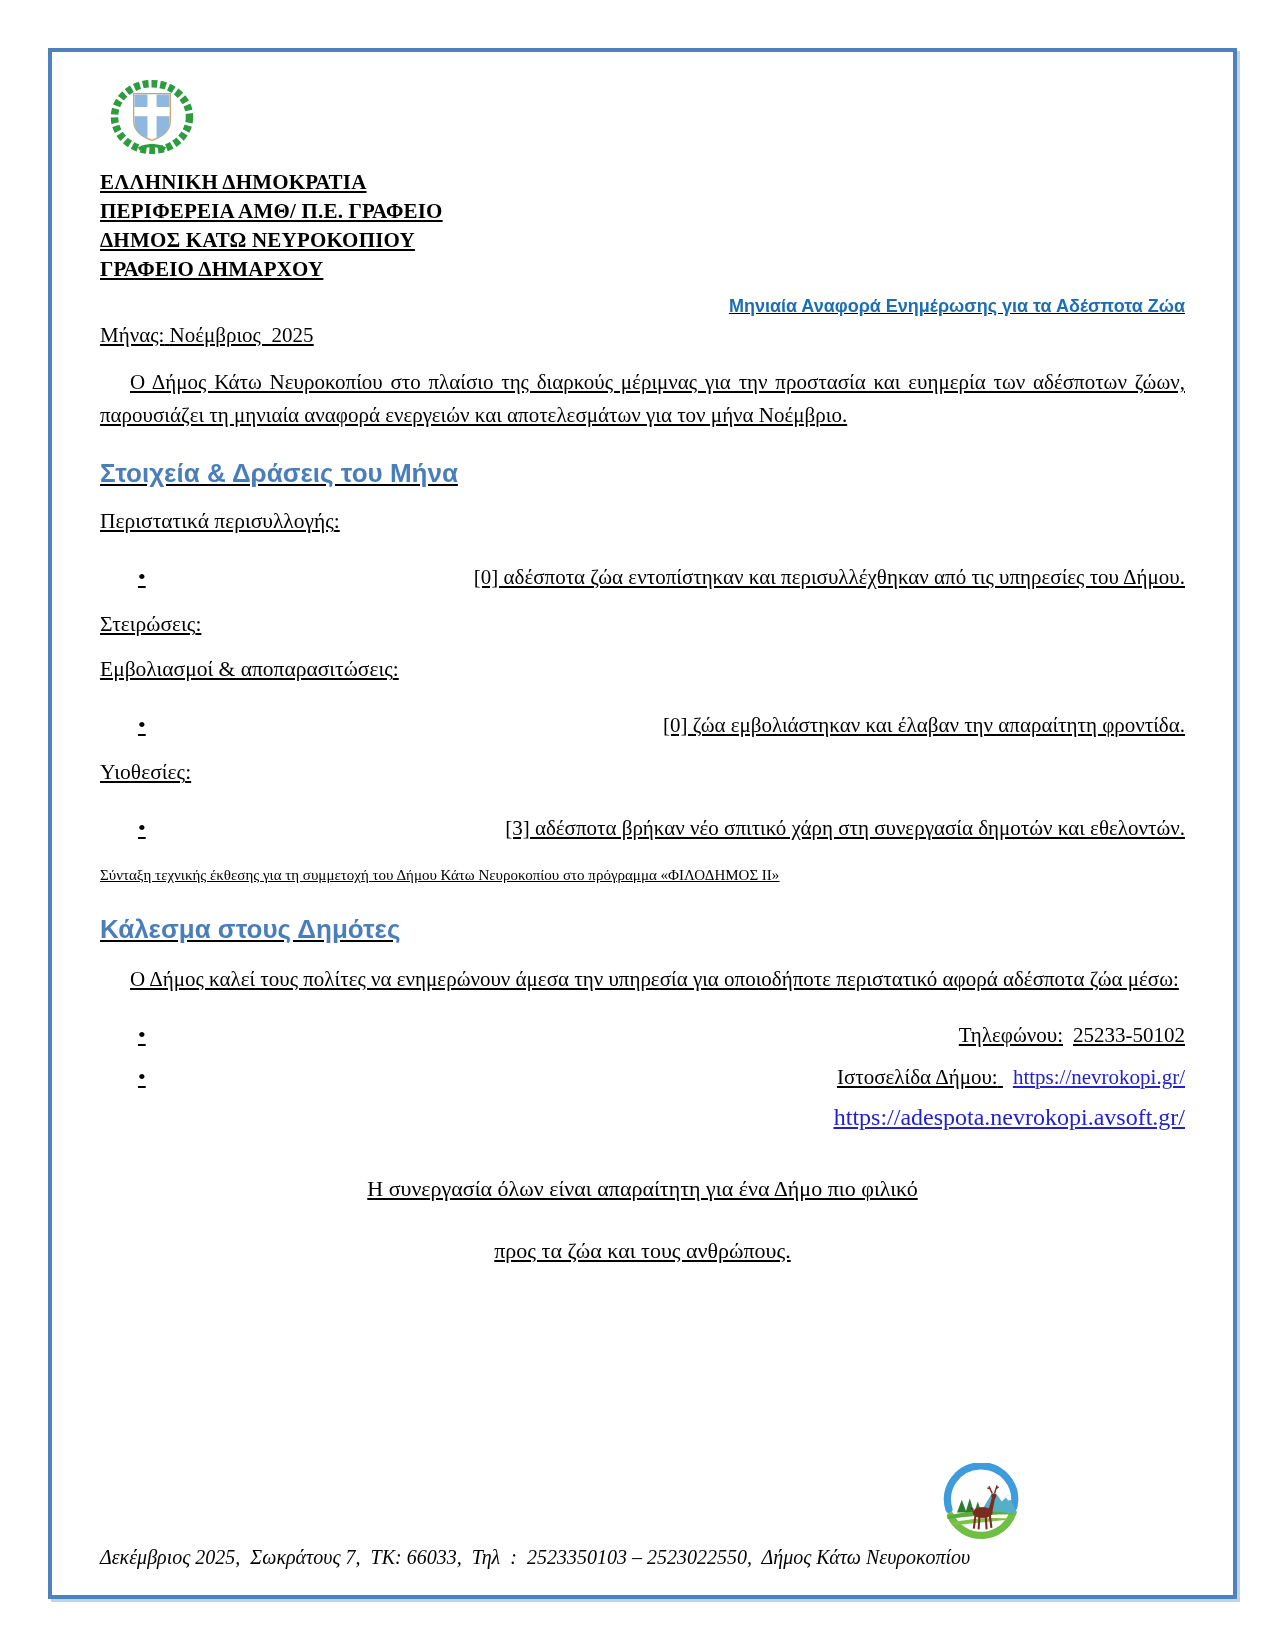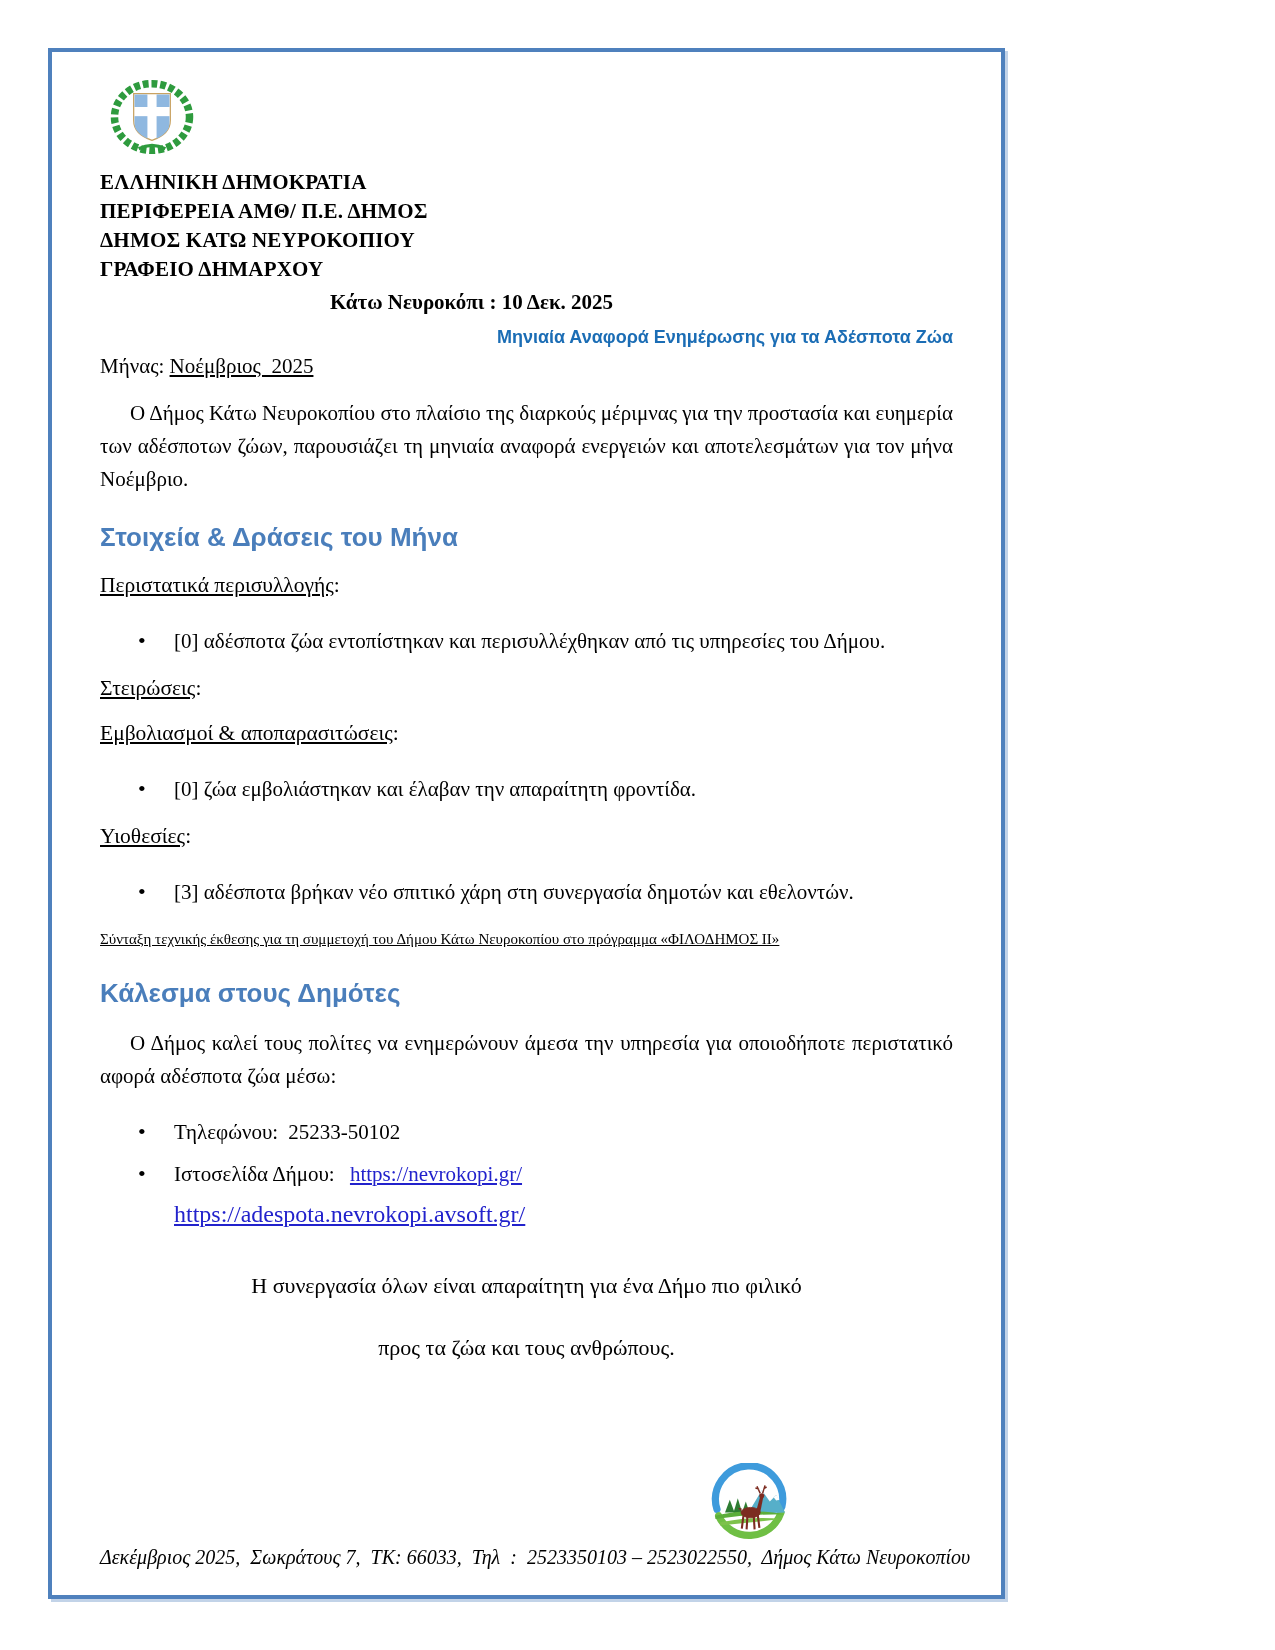--- a/index.html
+++ b/index.html
@@ -2,24 +2,24 @@
 <html lang="el" style="--border-color: #4F81BD; --title-color: #1B6DB5; --heading-color: #4A7EBB; --link-color: #2222CC;"><head>
 <meta charset="utf-8">
 <style>
   * { margin:0; padding:0; box-sizing:border-box; }
   html,body { background:#ffffff; }
   body {
     width:1275px; height:1650px; position:relative;
     font-family:"Liberation Serif", serif; color:#000;
   }
   .frame {
-    position:absolute; left:48px; top:48px; width:957px; height:1551px;
+    position:absolute; left:48px; top:48px; width:1189px; height:1551px;
     border:4px solid var(--border-color,#4F81BD);
     box-shadow:3px 3px 0 rgba(79,129,189,.35);
-    background:#fff; padding:22px 48px 0 48px;
+    background:#fff; padding:22px 48px 0 48px;text-decoration:underline;
   }
   .emblem { margin-left:2px; }
   .org-block { margin-top:4px; }
   .org-line { font-weight:bold; font-size:21px; line-height:29px; letter-spacing:.2px; }
   .dateline-wrap { text-align:center; padding-right:110px; margin-top:6px; }
   .dateline { font-weight:bold; font-size:21px; }
   .main-title {
     margin-top:42px; text-align:center; color:var(--title-color,#1B6DB5);
     font-family:"Liberation Sans", sans-serif; font-weight:bold; font-size:33px;
   }
@@ -35,21 +35,21 @@
   }
   .section-heading {
     margin-top:26px; color:var(--heading-color,#4A7EBB);
     font-family:"Liberation Sans", sans-serif; font-weight:bold; font-size:26px;
   }
   .section-heading.second { margin-top:30px; }
   .item-label { margin-top:20px; font-size:21.5px; }
   .item-label .lbl { text-decoration:underline; }
   .bullet-row { margin-top:28px; display:flex; padding-left:38px; font-size:21px; line-height:30px; }
   .bullet-row::before { content:"\2022"; width:36px; flex:0 0 36px; font-size:22px; }
-  .bullet-body { flex:1 1 auto; }
+  .bullet-body { flex:1 1 auto;text-align:right; }
   .contact-row { margin-top:12px; }
   .contact-val { margin-left:10px; }
   .tech-note { margin-top:24px; font-size:15px; white-space:nowrap; }
   .tech-note span { text-decoration:underline; }
   .doc-link { color:var(--link-color,#2222CC); text-decoration:underline; }
   .link-second-line { margin-left:74px; margin-top:10px; font-size:24px; }
   .closing { text-align:center; font-size:22px; }
   .closing.first { margin-top:44px; }
   .closing.second { margin-top:36px; }
   .footer-text {
@@ -77,28 +77,25 @@
         <rect x="39" y="23" width="15.5" height="15" fill="#8FB8E0"></rect>
         <rect x="65.5" y="23" width="15.5" height="15" fill="#8FB8E0"></rect>
         <rect x="39" y="49" width="15.5" height="28" fill="#8FB8E0"></rect>
         <rect x="65.5" y="49" width="15.5" height="28" fill="#8FB8E0"></rect>
       </g>
     </svg>
   </div>
 
   <div class="org-block">
     <div class="org-line">ΕΛΛΗΝΙΚΗ ΔΗΜΟΚΡΑΤΙΑ</div>
-    <div class="org-line">ΠΕΡΙΦΕΡΕΙΑ ΑΜΘ/ Π.Ε. ΔΗΜΟΣ</div>
+    <div class="org-line">ΠΕΡΙΦΕΡΕΙΑ ΑΜΘ/ Π.Ε. ΓΡΑΦΕΙΟ</div>
     <div class="org-line">ΔΗΜΟΣ ΚΑΤΩ ΝΕΥΡΟΚΟΠΙΟΥ</div>
     <div class="org-line">ΓΡΑΦΕΙΟ ΔΗΜΑΡΧΟΥ</div>
   </div>
 
-  <div class="dateline-wrap">
-    <span class="dateline">Κάτω Νευροκόπι : 10 Δεκ. 2025</span>
-  </div>
 
   <h2 class="subtitle">Μηνιαία Αναφορά Ενημέρωσης για τα Αδέσποτα Ζώα</h2>
 
   <div class="month-line">
     <span>Μήνας:</span>
     <span class="month-value">Νοέμβριος  2025</span>
   </div>
 
   <p class="para">Ο Δήμος Κάτω Νευροκοπίου στο πλαίσιο της διαρκούς μέριμνας για την προστασία και ευημερία των αδέσποτων ζώων, παρουσιάζει τη μηνιαία αναφορά ενεργειών και αποτελεσμάτων για τον μήνα Νοέμβριο.</p>
 

